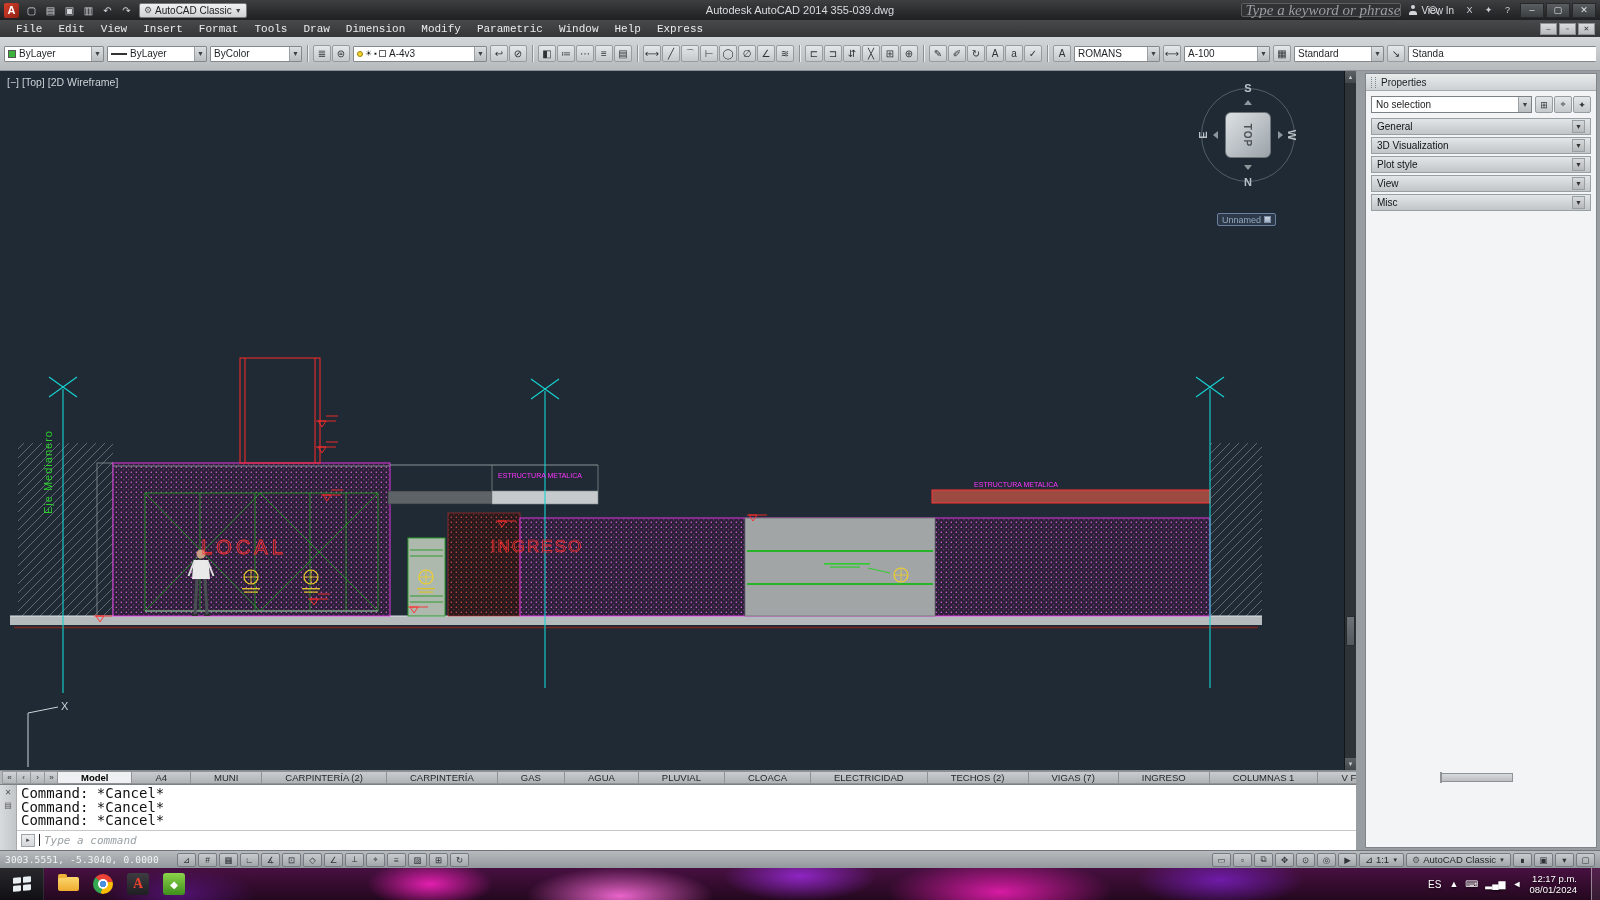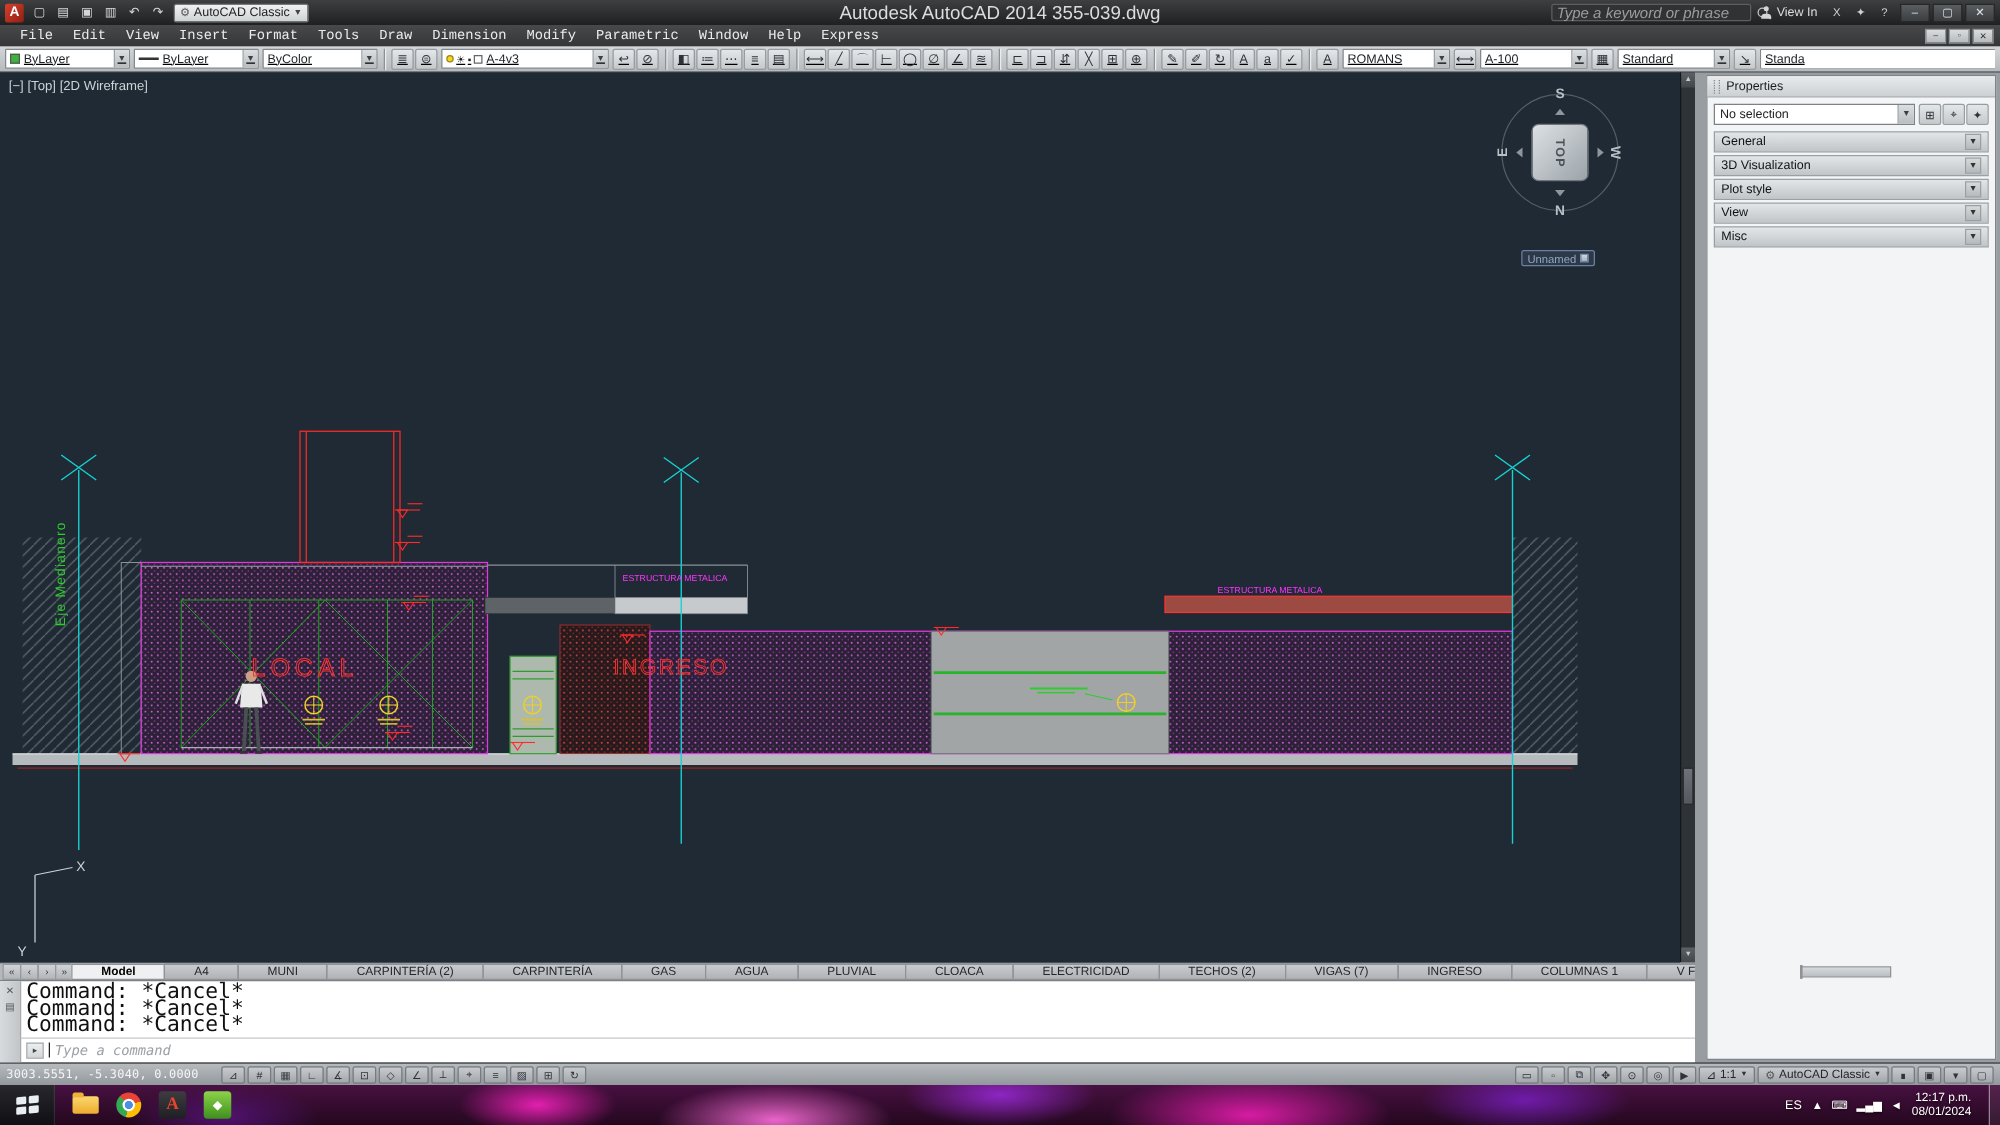--- a/index.html
+++ b/index.html
@@ -9,44 +9,44 @@
 
   
   .titlebar { height:20px; background:linear-gradient(#3d3f41,#1e2022); display:flex; align-items:center; gap:4px; padding:0 4px; position:relative; flex:0 0 auto; }
   .titlebar > * { z-index:1; }
   .acad-logo { width:15px; height:15px; border-radius:2px; background:linear-gradient(135deg,#d8402c,#8e2013); color:#fff; font-weight:bold; font-size:11px; display:flex; align-items:center; justify-content:center; }
   .qat, .tb-right, .win-btns { display:flex; gap:2px; align-items:center; }
   .qat-btn { width:17px; height:15px; background:transparent; border:none; color:#d3d6d8; font-size:10px; display:flex; align-items:center; justify-content:center; cursor:default; }
   .ws-combo { height:15px; display:flex; align-items:center; gap:3px; background:linear-gradient(#f0f1f2,#cfd2d4); border:1px solid #77797b; border-radius:2px; padding:0 4px; font-size:10px; color:#222; }
   .ws-combo .dd { font-size:7px; color:#444; }
   .gear { font-size:9px; color:#555; }
-  .tb-title { position:absolute; left:0; right:0; top:0; height:20px; display:flex; align-items:center; justify-content:center; color:#dadcde; font-size:15px; z-index:0; pointer-events:none; }
+  .tb-title { position:absolute; left:0; right:0; top:0; height:20px; display:flex; align-items:center; justify-content:center; color:#dadcde; font-size:11px; z-index:0; pointer-events:none; }
   .spacer { flex:1; }
   .tb-search { height:14px; width:160px; background:#303234; border:1px solid #5c5e60; border-radius:2px; display:flex; align-items:center; padding:0 3px; gap:3px; }
-  .tb-search input { flex:1; background:transparent; border:none; outline:none; color:#cfd2d4; font-size:12px; font-style:italic; font-family:Liberation Sans, sans-serif; }
+  .tb-search input { flex:1; background:transparent; border:none; outline:none; color:#cfd2d4; font-size:15px; font-style:italic; font-family:Liberation Serif, serif; }
   .tb-search input::placeholder { color:#9a9ea1; }
   .mag { position:relative; width:11px; height:11px; flex:0 0 auto; }
   .mag::before { content:""; position:absolute; left:1px; top:1px; width:6px; height:6px; border:1.4px solid #c3c7c9; border-radius:50%; }
   .mag::after { content:""; position:absolute; left:7.5px; top:8px; width:3.5px; height:1.4px; background:#c3c7c9; transform:rotate(45deg); }
   .signin { display:flex; align-items:center; gap:3px; color:#dcdee0; font-size:10px; padding:0 3px; }
   .person-ico { position:relative; width:10px; height:10px; }
   .person-ico::before { content:""; position:absolute; top:0; left:3px; width:4px; height:4px; border-radius:50%; background:#d3d6d8; }
   .person-ico::after { content:""; position:absolute; bottom:0; left:1px; width:8px; height:4px; border-radius:3px 3px 0 0; background:#d3d6d8; }
   .tb-ibtn { width:17px; height:14px; background:transparent; border:none; color:#cfd2d4; font-size:9px; display:flex; align-items:center; justify-content:center; }
   .win-btn { width:24px; height:15px; background:linear-gradient(#5b5e61,#3b3e41); border:1px solid #26282a; color:#e0e2e4; font-size:9px; display:flex; align-items:center; justify-content:center; }
 
   
   .menubar { height:17px; background:linear-gradient(#47494b,#343638); display:flex; align-items:center; padding-left:8px; flex:0 0 auto; }
   .menus { display:flex; height:100%;font-family:Liberation Mono, monospace; }
   .menu-item { padding:0 8px; color:#e9ebec; font-size:11px; display:flex; align-items:center; }
   .child-btns { margin-left:auto; display:flex; gap:2px; padding-right:5px; }
   .child-btn { width:17px; height:12px; background:linear-gradient(#d9dbdd,#b7babd); border:1px solid #8e9296; color:#333; font-size:7px; display:flex; align-items:center; justify-content:center; }
 
   
-  .toolbar { height:21px; background:linear-gradient(#d4d7d9,#b6babd); border-bottom:1px solid #8b9196; display:flex; align-items:center; gap:3px; padding:0 4px; flex:0 0 auto; overflow:hidden;text-decoration:underline; }
+  .toolbar { height:34px; background:linear-gradient(#d4d7d9,#b6babd); border-bottom:1px solid #8b9196; display:flex; align-items:center; gap:3px; padding:0 4px; flex:0 0 auto; overflow:hidden; }
   .combo { height:16px; background:#fff; border:1px solid #82888c; display:flex; align-items:center; padding-left:3px; font-size:10px; color:#1d2124; border-radius:1px; }
   .combo .val { white-space:nowrap; overflow:hidden; }
   .combo .dd { margin-left:auto; width:12px; height:100%; background:linear-gradient(#dcdfe1,#b9bdc0); border-left:1px solid #9aa0a4; color:#3b4044; font-size:7px; display:flex; align-items:center; justify-content:center; }
   .w-color{width:100px}.w-line{width:100px}.w-plot{width:92px}.w-layer{width:134px}.w-rom{width:86px}.w-dim{width:86px}.w-std{width:90px}.w-mld{flex:1;min-width:56px;border-right:none}
   .chip { width:8px; height:8px; background:#3cb43c; border:1px solid #555; margin-right:3px; flex:0 0 auto; }
   .line-sample { width:16px; height:2px; background:#333; margin-right:3px; flex:0 0 auto; }
   .mini-ico { font-size:8px; margin-right:2px; flex:0 0 auto; }
   .bulb { width:6px; height:6px; border-radius:50%; background:#f5d327; border:1px solid #9c8410; margin-right:2px; flex:0 0 auto; }
   .lchip { width:7px; height:7px; background:#fff; border:1px solid #666; margin-right:3px; flex:0 0 auto; }
   .strip { display:flex; gap:1px; }
@@ -90,21 +90,21 @@
   .tab { padding:0 23px; font-size:9.5px; color:#23272b; background:linear-gradient(#c9ccce,#afb3b6); border:1px solid #8f9397; display:flex; align-items:center; margin-left:-1px; white-space:nowrap; }
   .tab.active { background:#eef0f2; font-weight:bold; color:#000; }
   .tsplit { width:6px; background:linear-gradient(90deg,#d2d5d7,#9ea2a5); border:1px solid #8f9397; margin:0 2px; }
   .hscroll { flex:1; position:relative; background:#a9adb0; border:1px solid #8f9397; margin:1px 3px; }
   .hthumb { position:absolute; top:0; bottom:0; left:12%; width:72px; background:linear-gradient(#d7dadc,#bbbfc2); border:1px solid #8f9397; }
 
   
   .commandarea { height:66px; background:#fff; border-top:1px solid #7c8186; display:flex; flex:0 0 auto; }
   .cmd-side { width:17px; background:linear-gradient(90deg,#d8dbdd,#c2c6c9); border-right:1px solid #a7abae; display:flex; flex-direction:column; align-items:center; gap:4px; padding-top:3px; color:#555; font-size:8px; }
   .cmd-main { flex:1; display:flex; flex-direction:column; }
-  .cmd-history { flex:1; padding:2px 4px; font-family:"DejaVu Sans Mono",monospace; font-size:17px; color:#101010; line-height:13.5px; }
+  .cmd-history { flex:1; padding:2px 4px; font-family:"DejaVu Sans Mono",monospace; font-size:14px; color:#101010; line-height:13.5px; }
   .cmd-input { height:36px; border-top:1px solid #c5c8cb; display:flex; align-items:center; gap:4px; padding:0 4px; }
   .cmd-badge { width:14px; height:13px; background:linear-gradient(#eceeef,#d3d6d8); border:1px solid #9fa4a8; font-size:7px; color:#444; display:flex; align-items:center; justify-content:center; }
   .caret { width:1px; height:12px; background:#222; }
   .cmd-ph { font-family:"DejaVu Sans Mono",monospace; font-size:11px; color:#9aa0a4; font-style:italic; }
 
   
   .statusbar { height:18px; background:linear-gradient(#b7bbbe,#93989d); border-top:1px solid #6f757a; display:flex; align-items:center; gap:2px; padding:0 5px; flex:0 0 auto; }
   .coords { width:170px; font-family:"DejaVu Sans Mono",monospace; font-size:9.5px; color:#f3f5f6; letter-spacing:.2px; }
   .toggles { display:flex; gap:2px; }
   .sbtn { width:19px; height:14px; background:linear-gradient(#c8cbce,#a2a7ab); border:1px solid #757b80; border-radius:2px; font-size:8.5px; color:#2e3338; display:flex; align-items:center; justify-content:center; }

